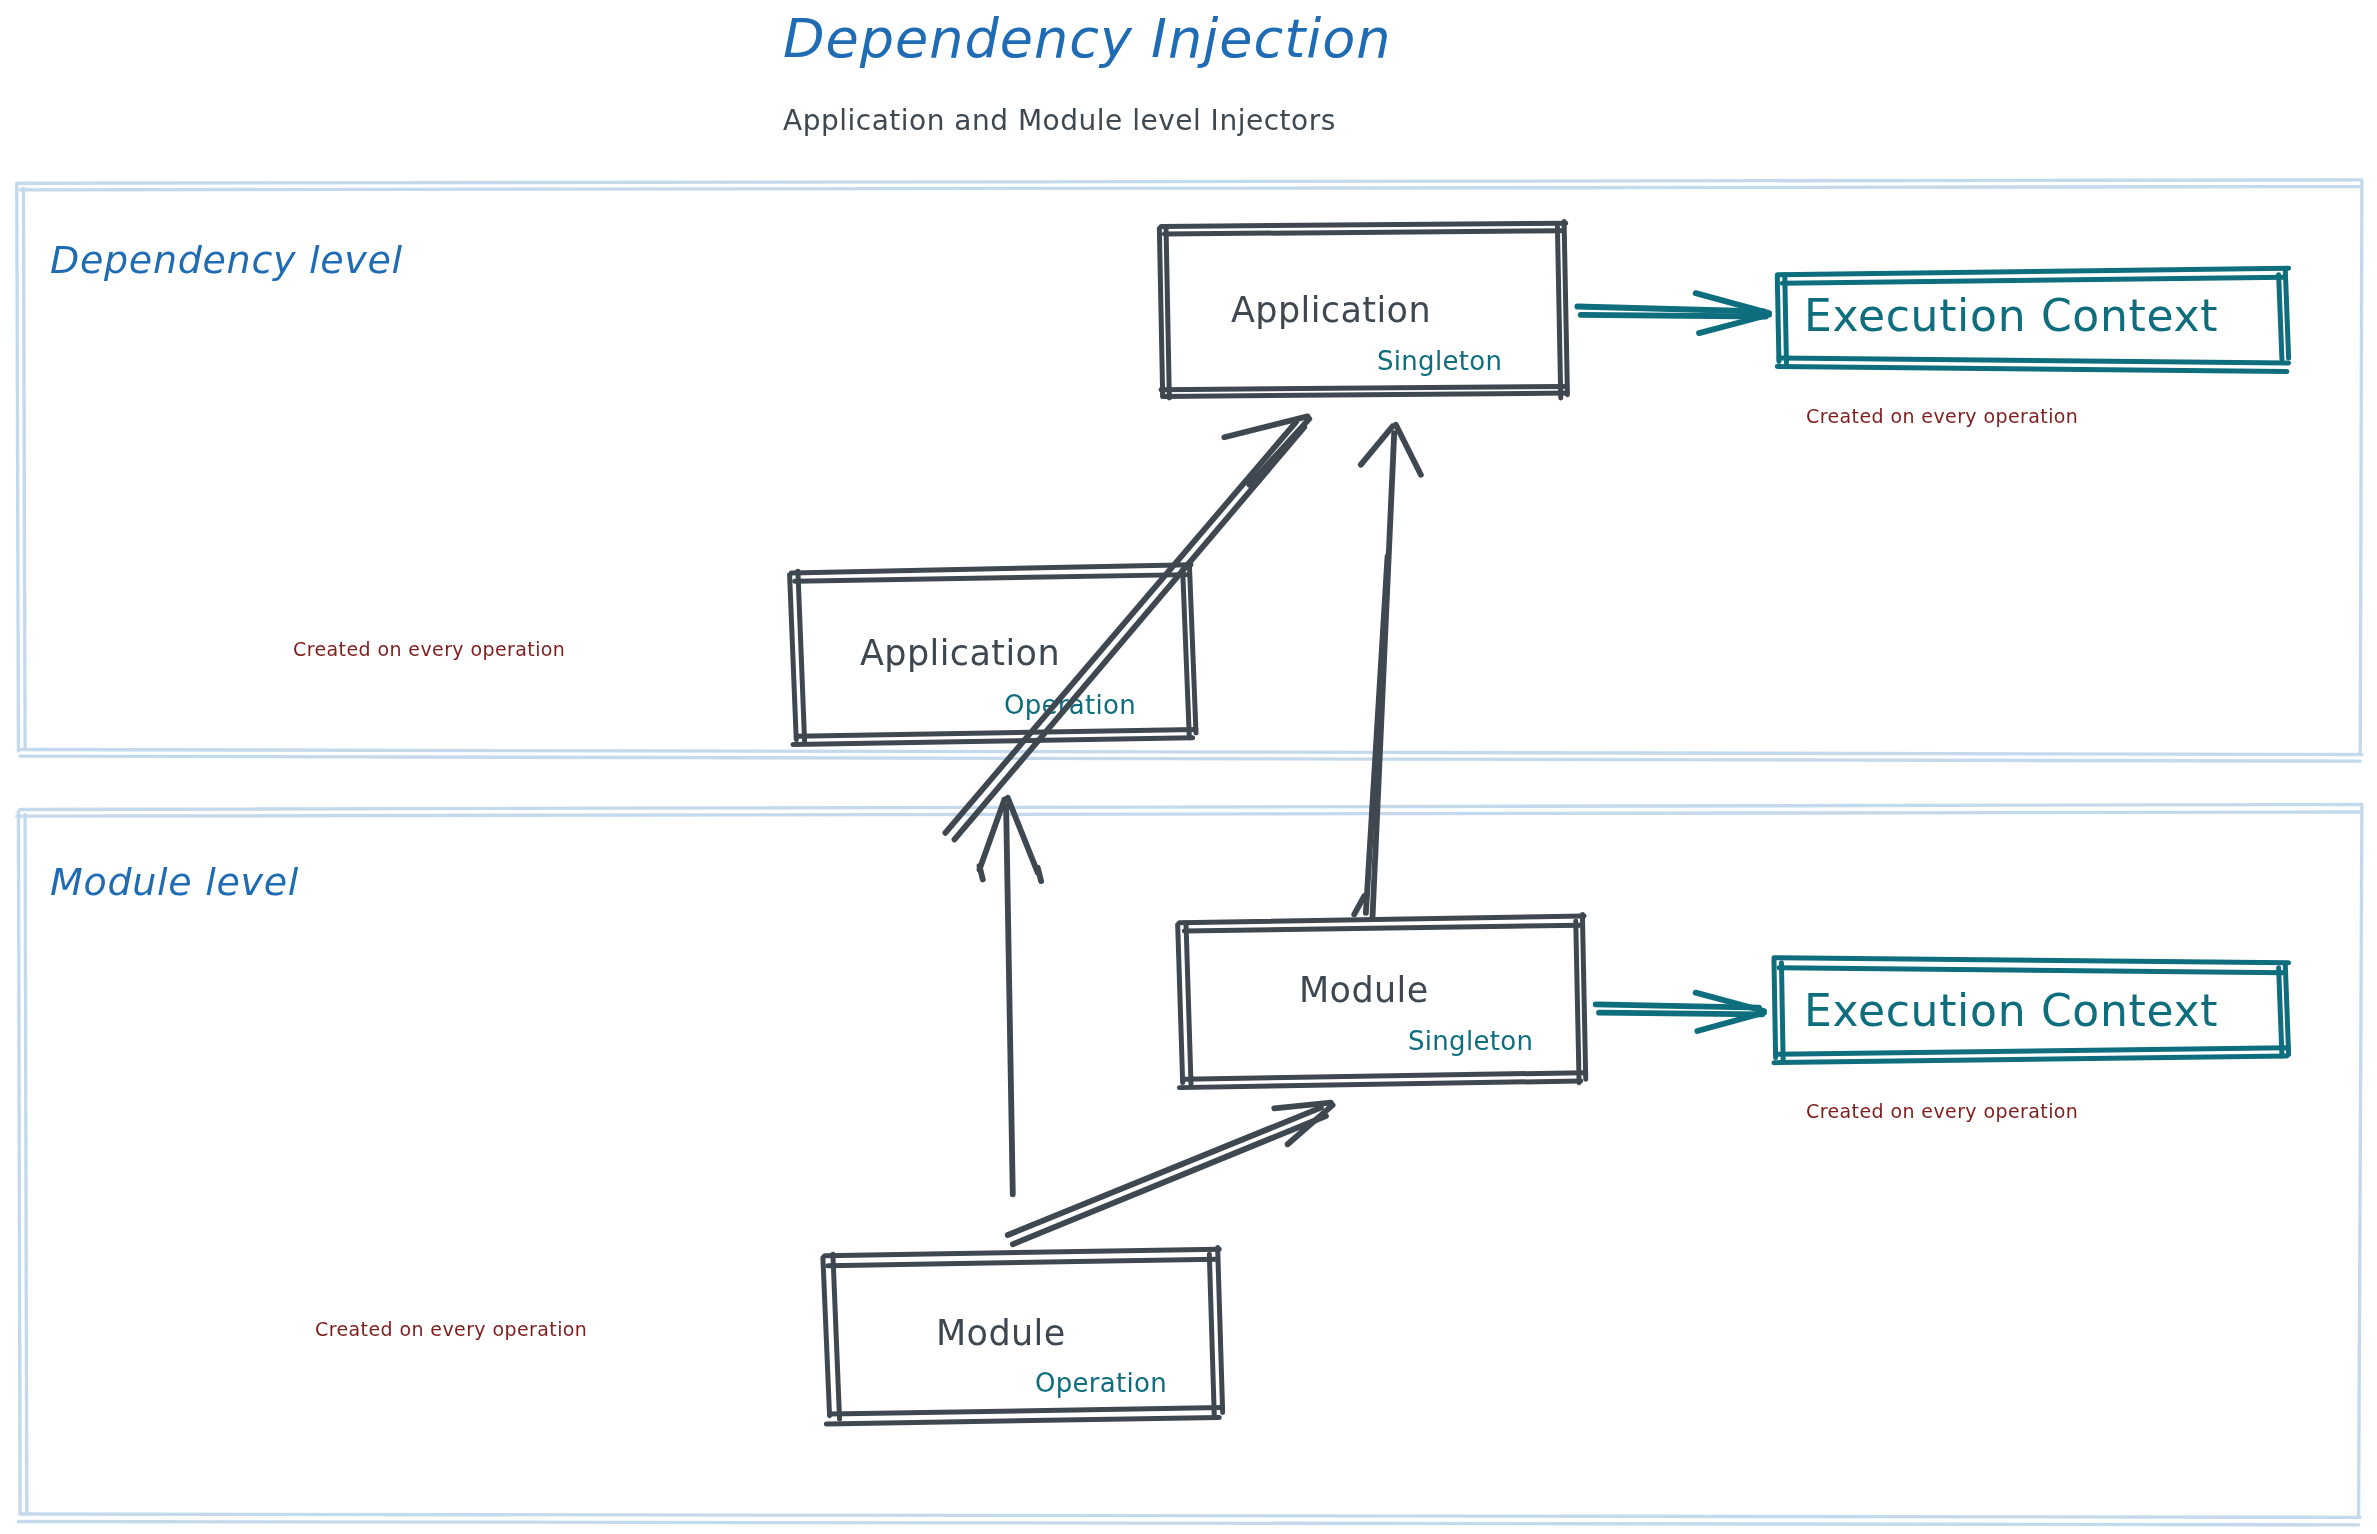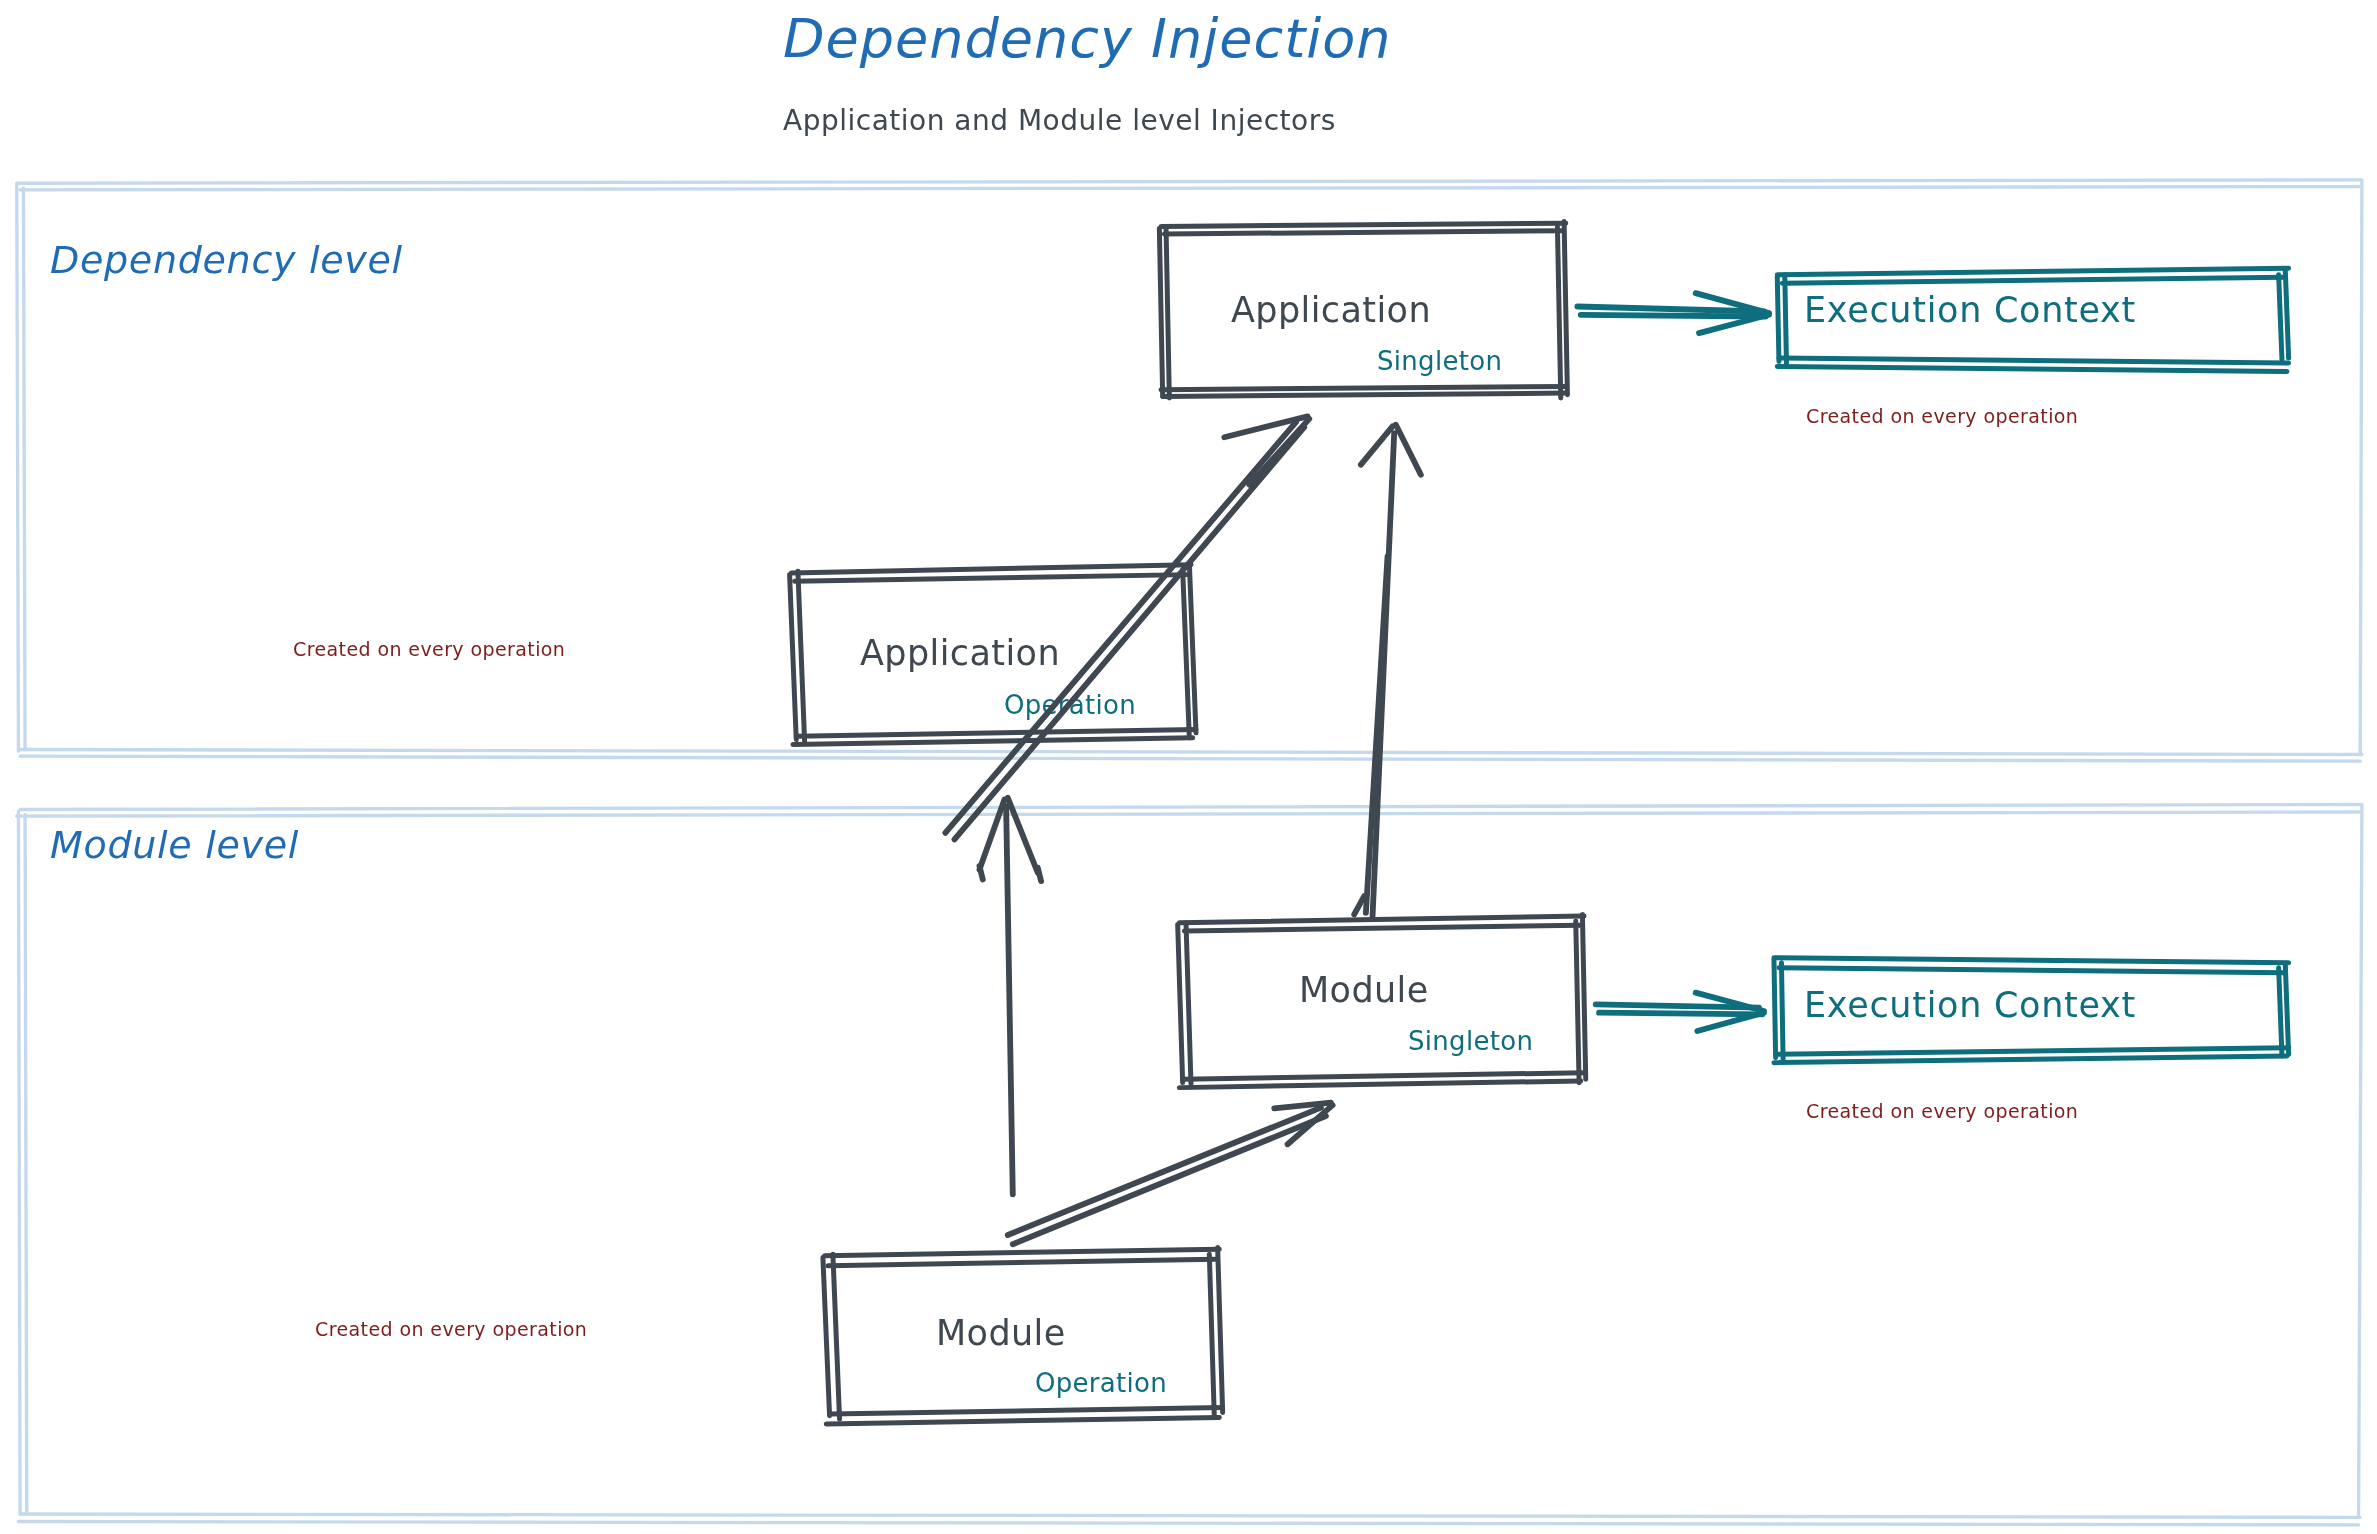--- a/index.html
+++ b/index.html
@@ -61,42 +61,42 @@
     font-size: 35px;
     color: #3f4850;
     letter-spacing: 0.4px;
   }
   .node-scope {
     font-size: 26px;
     color: #0e6e7d;
     letter-spacing: 0.3px;
   }
   .ctx-title {
-    font-size: 35px;
+    font-size: 44px;
     color: #0e6e7d;
     letter-spacing: 0.7px;
   }
   .note {
     font-size: 19px;
     color: #7f1d1d;
     letter-spacing: 0.4px;
   }
 </style>
 </head>
 <body>
 
 <div class="stage">
 
   <div class="txt" id="diagram-title" style="left:783px; top:6.7px;">Dependency Injection</div>
 
   <div class="txt" id="diagram-subtitle" style="left:783px; top:104px;">Application and Module level Injectors</div>
 
   <div class="txt section-label" style="left:50px; top:238px;">Dependency level</div>
 
-  <div class="txt section-label" style="left:50px; top:823px;">Module level</div>
+  <div class="txt section-label" style="left:50px; top:860px;">Module level</div>
 
   <div class="txt node-title" style="left:1231px; top:290px;">Application</div>
   <div class="txt node-scope" style="left:1377px; top:346px;">Singleton</div>
 
   <div class="txt ctx-title" style="left:1804px; top:290px;">Execution Context</div>
   <div class="txt note" style="left:1806px; top:405px;">Created on every operation</div>
 
   <div class="txt node-title" style="left:860px; top:633px;">Application</div>
   <div class="txt node-scope" style="left:1004px; top:690px;">Operation</div>
   <div class="txt note" style="left:293px; top:638px;">Created on every operation</div>

